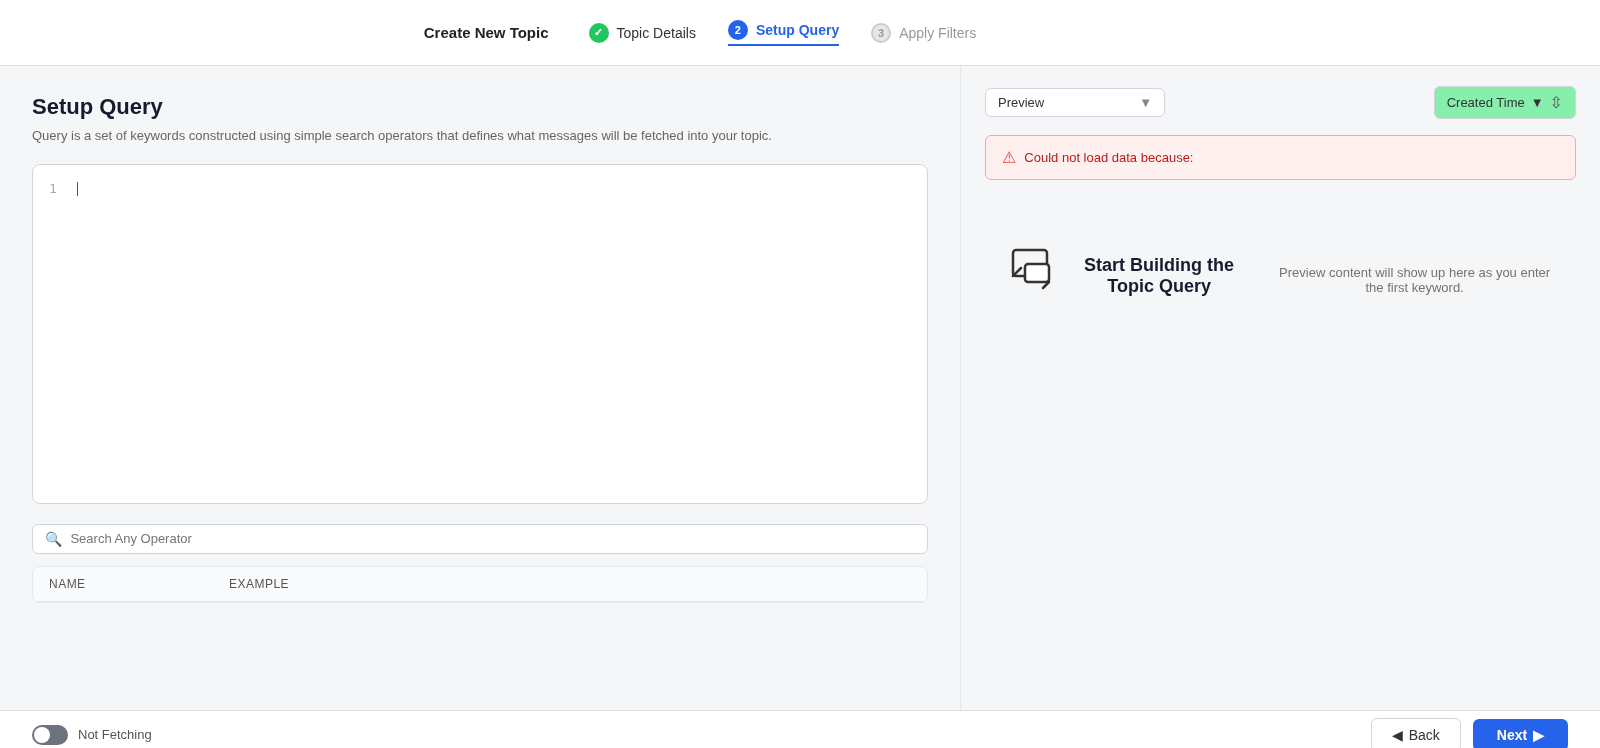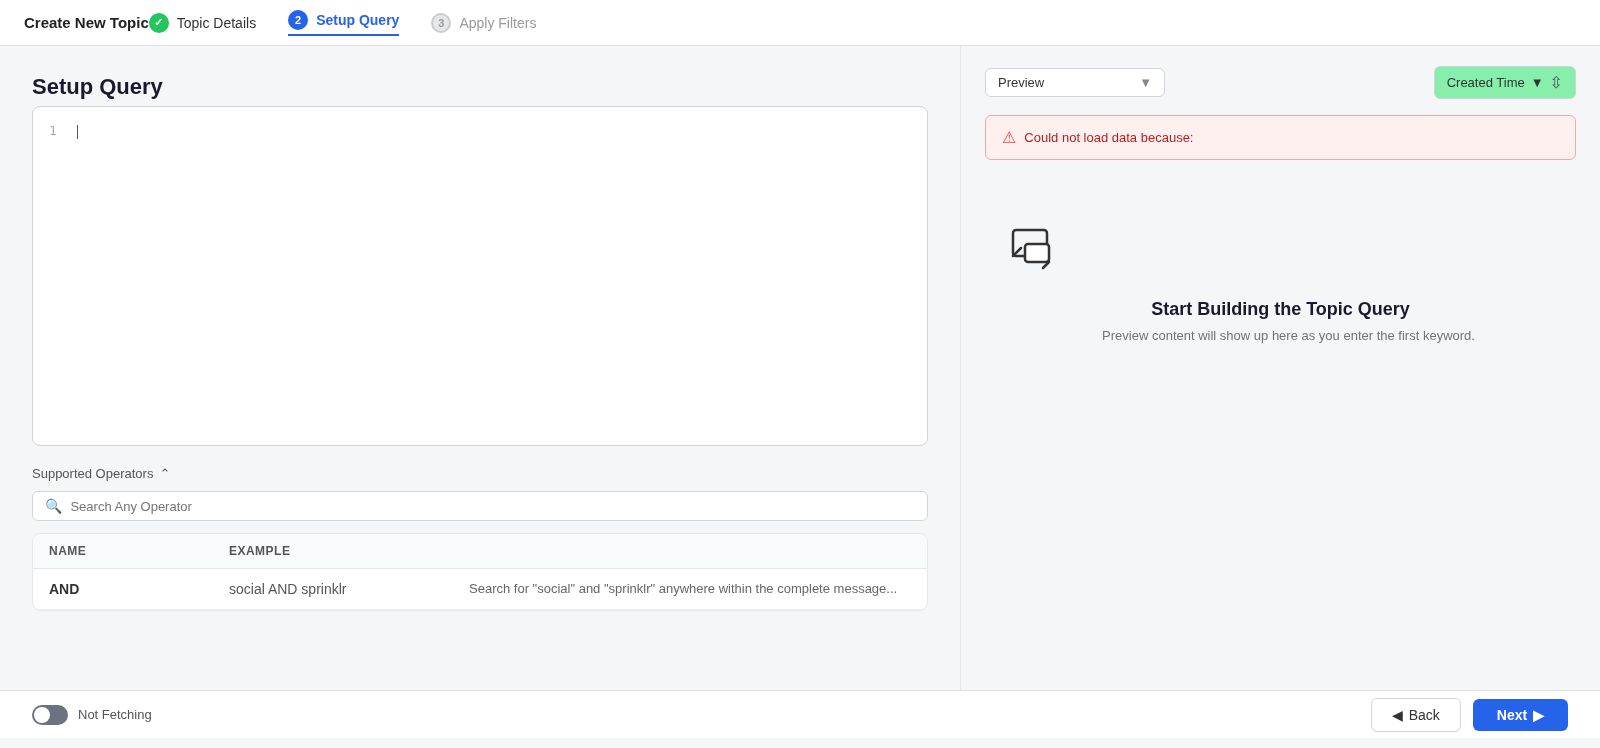--- a/index.html
+++ b/index.html
@@ -1,22 +1,22 @@
 <!DOCTYPE html>
 <html><head>
   <meta charset="utf-8">
   <style>
     * { box-sizing: border-box; margin: 0; padding: 0; }
     body { font-family: -apple-system, BlinkMacSystemFont, 'Segoe UI', sans-serif; background: #f5f6f8; color: #222; font-size: 14px; height: 748px; overflow: hidden; }
 
     
     .header {
-      display: flex; align-items: center; justify-content: flex-start;
+      display: flex; align-items: center; justify-content: center;
       background: #fff; border-bottom: 1px solid #e0e0e0;
-      padding: 0 24px; height: 46px;
+      padding: 0 24px; height: 66px; gap: 40px;
     }
     .header-title { font-weight: 600; font-size: 15px; color: #222; }
     .header-steps { display: flex; align-items: center; gap: 32px; }
     .step { display: flex; align-items: center; gap: 8px; font-size: 14px; color: #999; cursor: pointer; }
     .step.done { color: #333; }
     .step.active { color: #2563eb; font-weight: 600; border-bottom: 2px solid #2563eb; padding-bottom: 4px; }
     .step-icon { width: 20px; height: 20px; border-radius: 50%; display: flex; align-items: center; justify-content: center; font-size: 11px; font-weight: bold; }
     .step-icon.done { background: #22c55e; color: #fff; }
     .step-icon.active { background: #2563eb; color: #fff; }
     .step-icon.pending { background: #e5e7eb; color: #999; border: 2px solid #ccc; }
@@ -41,21 +41,21 @@
     }
     .line-number { color: #aaa; user-select: none; margin-right: 12px; }
 
     .supported-ops { margin-top: 20px; }
     .supported-ops-header { display: flex; align-items: center; gap: 6px; font-size: 13px; color: #555; font-weight: 500; cursor: pointer; margin-bottom: 10px; }
     .search-ops { display: flex; align-items: center; background: #fff; border: 1px solid #d1d5db; border-radius: 6px; padding: 6px 12px; gap: 8px; margin-bottom: 12px; }
     .search-ops input { border: none; outline: none; font-size: 13px; color: #666; width: 100%; }
 
     .ops-table { width: 100%; border: 1px solid #e5e7eb; border-radius: 8px; overflow: hidden; background: #fff; }
     .ops-table-header { display: grid; grid-template-columns: 180px 240px 1fr; background: #f9fafb; padding: 10px 16px; border-bottom: 1px solid #e5e7eb; }
-    .ops-table-header span { font-size: 12px; font-weight: 700; color: #555; text-transform: uppercase; letter-spacing: 0.04em; }
+    .ops-table-header span { font-size: 12px; font-weight: 400; color: #555; text-transform: uppercase; letter-spacing: 0.04em; }
     .ops-table-row { display: grid; grid-template-columns: 180px 240px 1fr; padding: 12px 16px; border-bottom: 1px solid #f0f0f0; }
     .ops-table-row .op-name { font-weight: 700; color: #333; }
     .ops-table-row .op-example { color: #555; }
     .ops-table-row .op-desc { color: #666; font-size: 13px; }
 
     
     .right-panel { flex: 1; padding: 20px 24px; background: #f5f6f8; overflow-y: auto; border-left: 1px solid #e5e7eb; }
     .preview-toolbar { display: flex; align-items: center; gap: 28px; margin-bottom: 16px; }
     .preview-select {
       display: flex; align-items: center; gap: 6px;
@@ -72,21 +72,21 @@
     }
     .sort-icon { font-size: 16px; color: #555; }
 
     .error-banner {
       background: #fff0f0; border: 1px solid #fca5a5; border-radius: 6px;
       padding: 12px 16px; display: flex; align-items: center; gap: 8px;
       color: #b91c1c; font-size: 13px; margin-bottom: 20px;
     }
     .error-banner .warn-icon { color: #ef4444; font-size: 16px; }
 
-    .preview-empty { display: flex; flex-direction: column; justify-content: center; padding: 40px 20px; }
+    .preview-empty { display: flex; flex-direction: row; align-items: center; justify-content: center; padding: 40px 20px; }
     .preview-icon { margin-bottom: 20px; }
     .preview-empty-title { font-size: 18px; font-weight: 700; color: #1a1a2e; margin-bottom: 8px; text-align: center; }
     .preview-empty-desc { font-size: 13px; color: #737373; text-align: center; margin-left: 16px; }
 
     
     .footer {
       height: 48px; background: #fff; border-top: 1px solid #e0e0e0;
       display: flex; align-items: center; justify-content: space-between;
       padding: 0 32px;
     }
@@ -125,47 +125,40 @@
       <span>Apply Filters</span>
     </div>
   </nav>
   <div style="width:160px"></div>
 </header>
 
 <div class="main">
 
   <div class="left-panel">
     <h2 class="section-title">Setup Query</h2>
+    <p class="section-desc">Query is a set of keywords constructed using simple search operators
+that defines what messages will be fetched into your topic.</p>
 
 
     <div class="code-editor">
       <span class="line-number">1</span>
       <span class="cursor" style="display:inline-block;width:1px;height:14px;background:#555;vertical-align:middle;"></span>
     </div>
 
     <div class="supported-ops">
-      <div class="supported-ops-header">
-        <span>Supported Operators</span>
-        <span>⌃</span>
-      </div>
 
       <div class="search-ops">
         <span style="color:#aaa;font-size:14px;">🔍</span>
         <input type="text" placeholder="Search Any Operator" style="">
       </div>
 
       <div class="ops-table">
         <div class="ops-table-header">
           <span>Name</span>
           <span>Example</span>
-        </div>
-        <div class="ops-table-row">
-          <span class="op-name">AND</span>
-          <span class="op-example">social AND sprinklr</span>
-          <span class="op-desc">Search for "social" and "sprinklr" anywhere within the complete message...</span>
         </div>
       </div>
     </div>
   </div>
 
   <div class="right-panel">
     <div class="preview-toolbar">
       <div class="preview-select">
         <span>Preview</span>
         <span class="arrow">▼</span>

